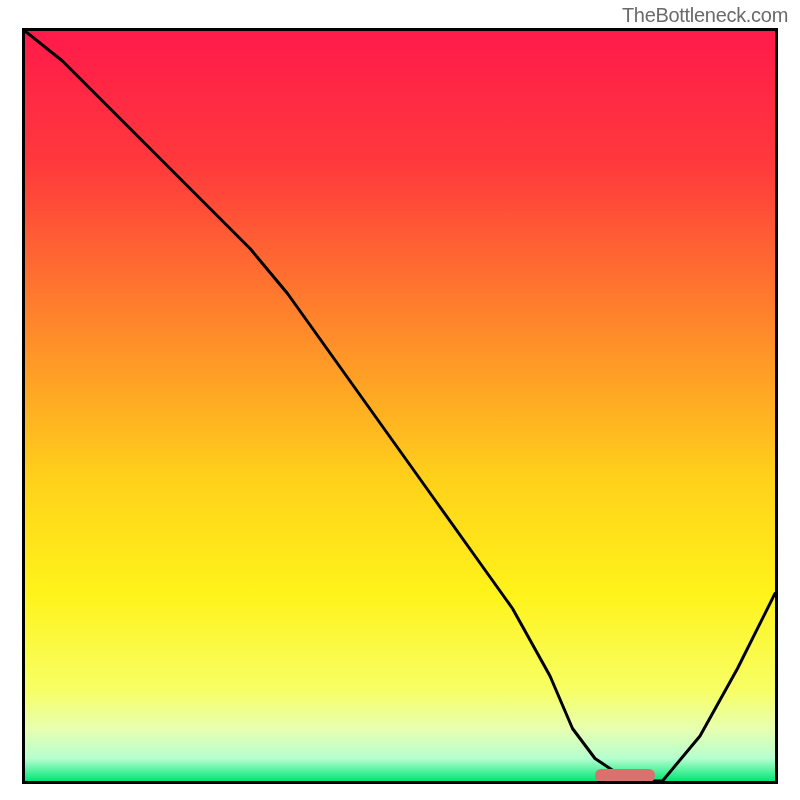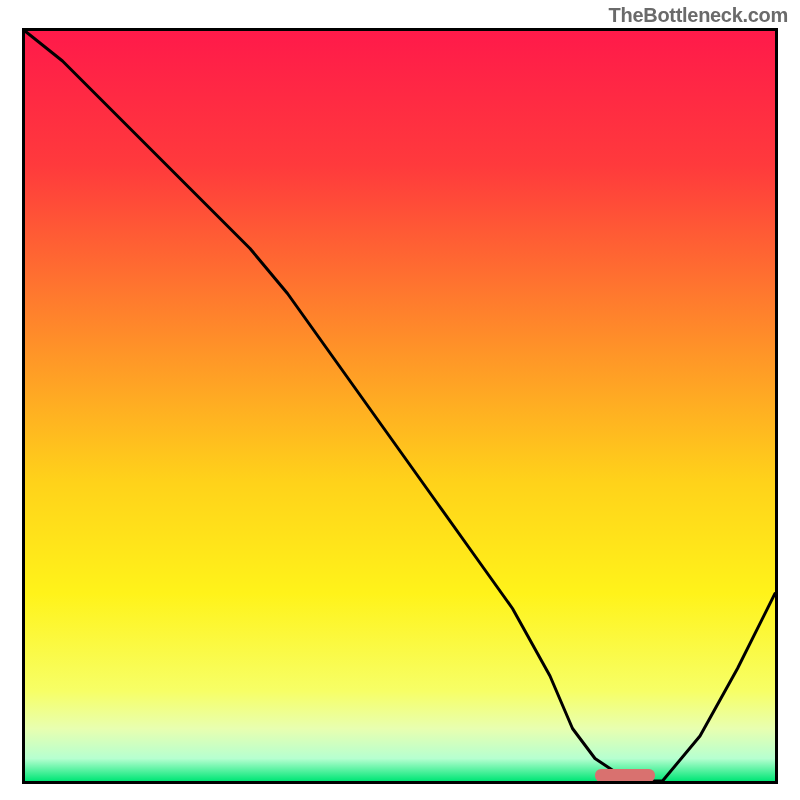--- a/index.html
+++ b/index.html
@@ -9,21 +9,21 @@
     height: 800px;
     background: #ffffff;
     font-family: Arial, Helvetica, sans-serif;
     position: relative;
   }
   .watermark {
     position: absolute;
     top: 4px;
     right: 12px;
     font-size: 20px;
-    font-weight: bold;
+    font-weight: normal;
     color: #6a6a6a;
     letter-spacing: -0.3px;
   }
   .chart-box {
     position: absolute;
     left: 22px;
     top: 28px;
     width: 756px;
     height: 756px;
     border: 3px solid #000000;

